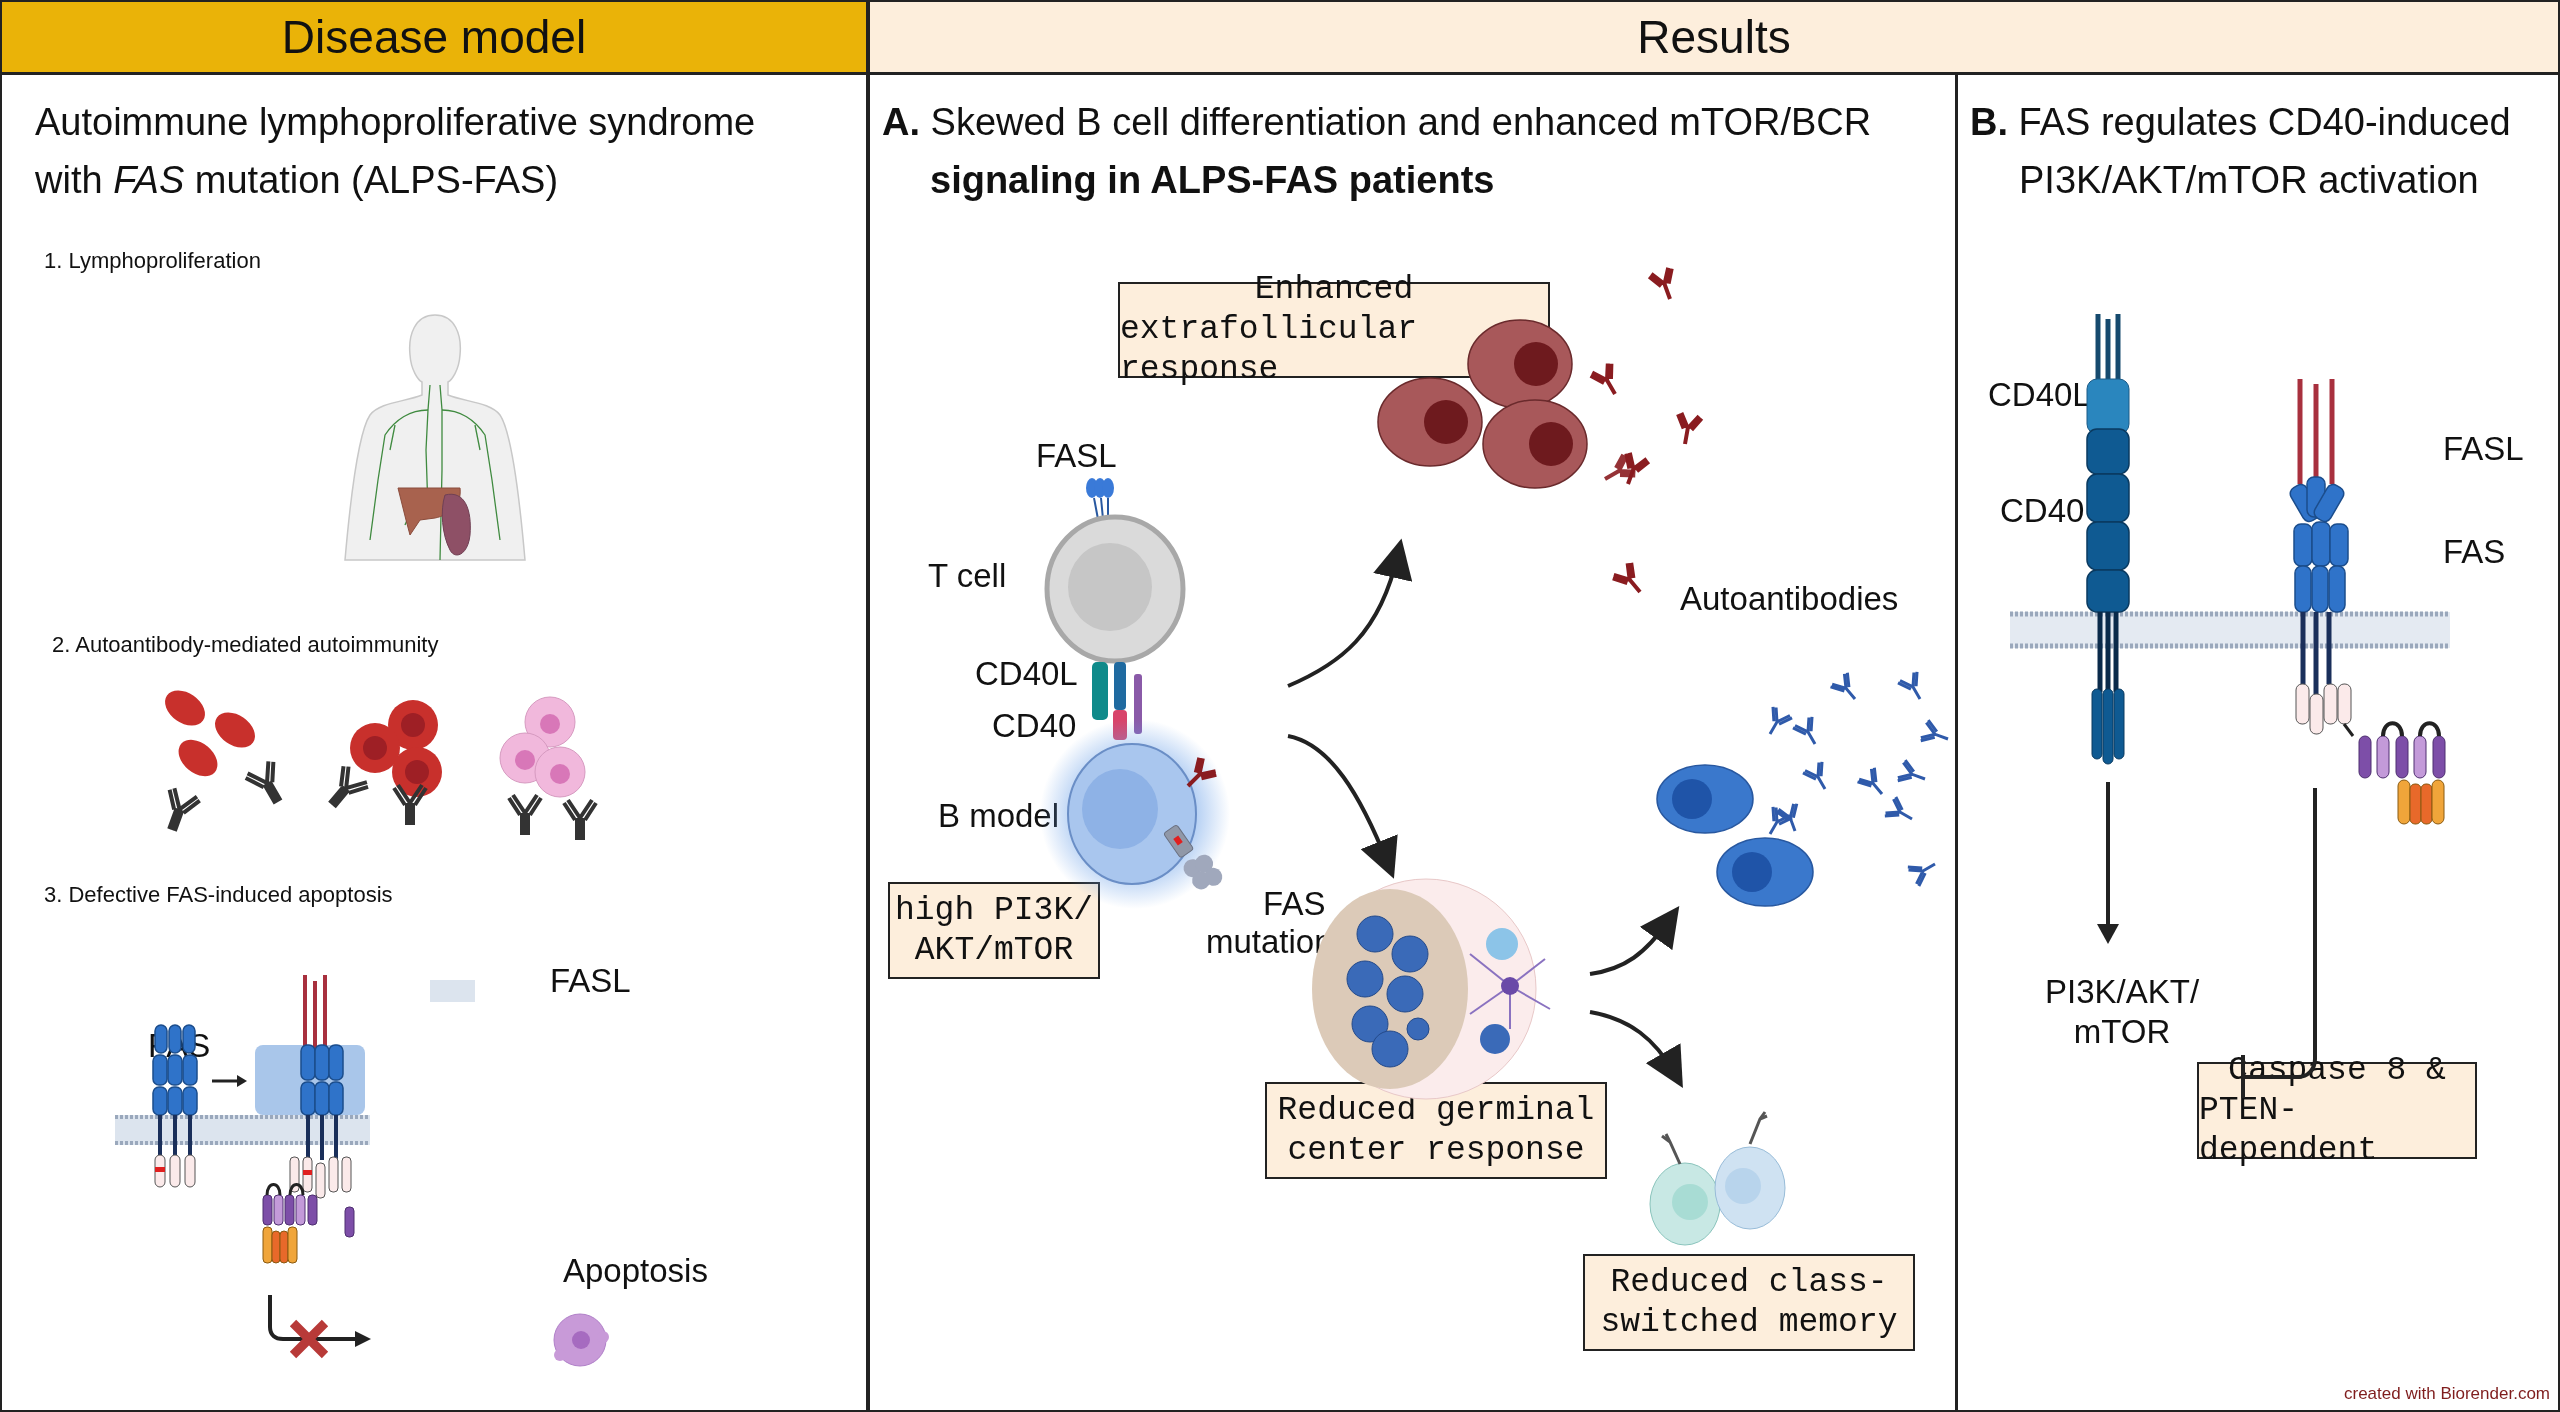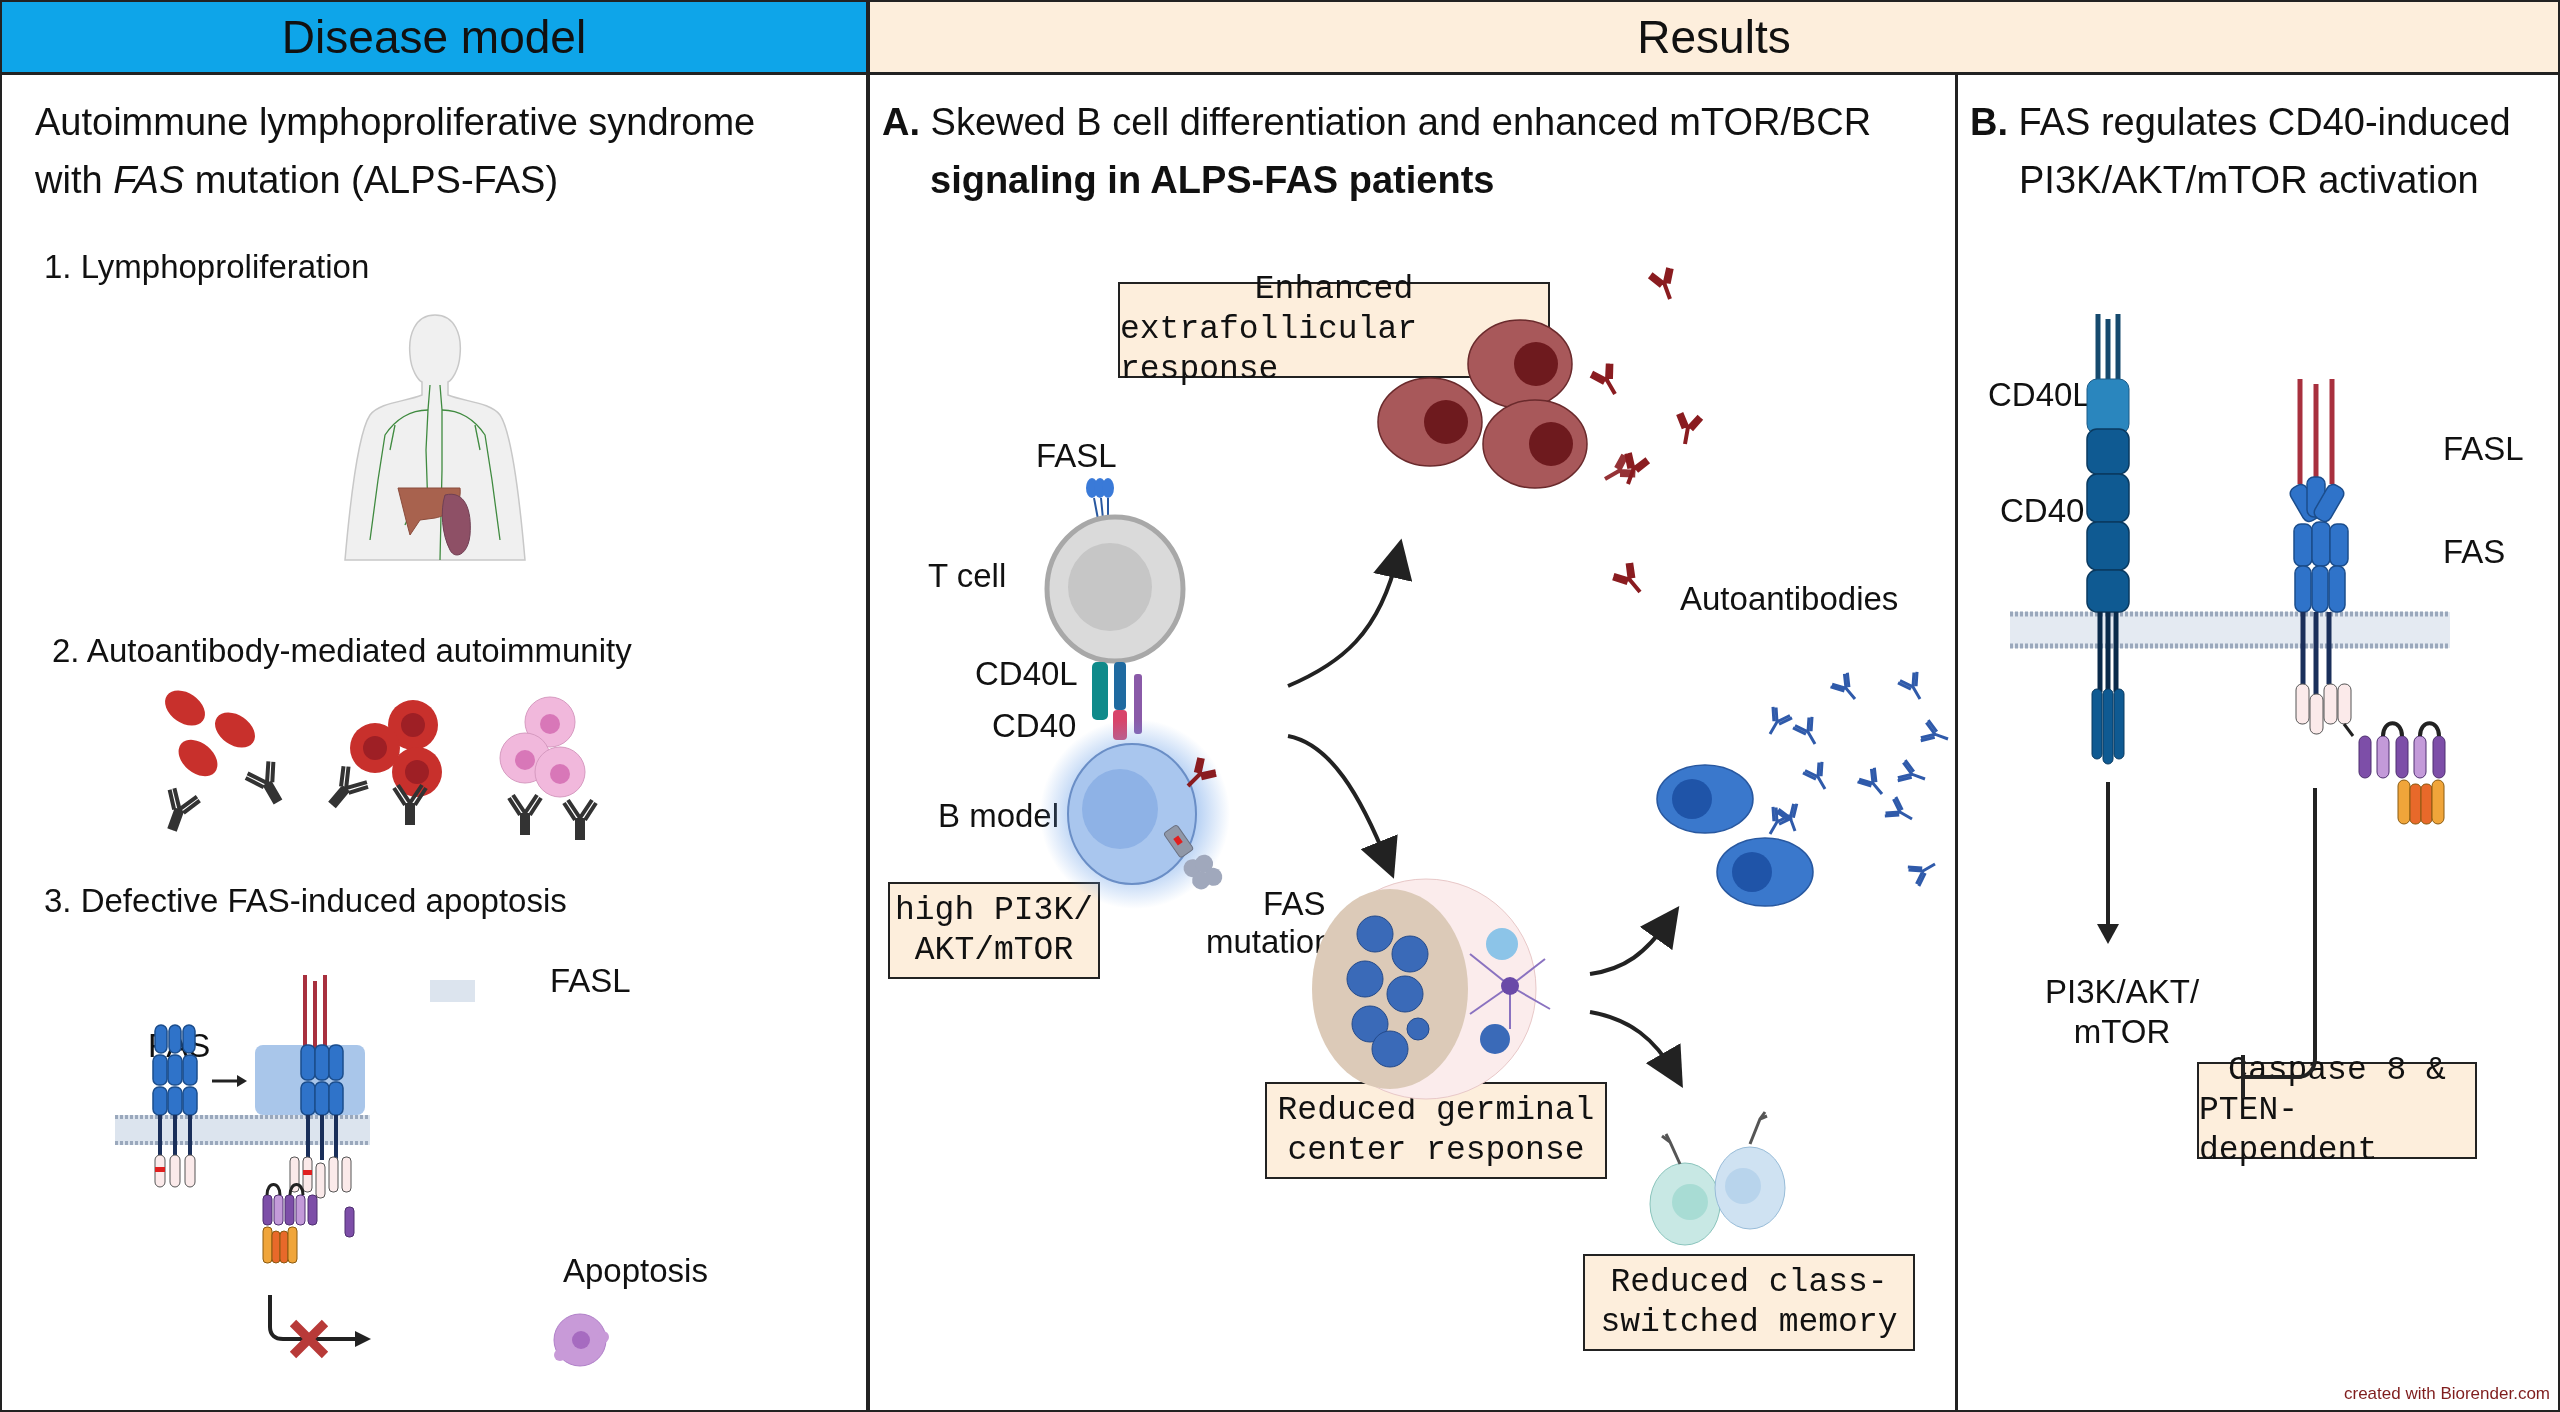--- a/index.html
+++ b/index.html
@@ -1,26 +1,26 @@
 <!DOCTYPE html>
 <html><head>
 <meta charset="utf-8">
 <style>
   html, body { margin: 0; padding: 0; background: #ffffff; }
   body { width: 2560px; height: 1412px; position: relative; overflow: hidden;
          font-family: "Liberation Sans", "DejaVu Sans", sans-serif; color: #111; }
   .frame { position: absolute; left: 0; top: 0; width: 2556px; height: 1408px; border: 2px solid #222; }
   .hdr { position: absolute; top: 2px; height: 70px; border-bottom: 3px solid #222;
          display: flex; align-items: center; justify-content: center; font-size: 46px; }
-  .hdr-left { left: 2px; width: 864px; background: #0ea5e9; }
+  .hdr-left { left: 2px; width: 864px; background: #eab308; }
   .hdr-right { left: 870px; width: 1688px; background: #fdeedc; }
   .vdiv { position: absolute; background: #222; width: 4px; }
   .t { position: absolute; white-space: nowrap; }
   .h2 { font-size: 38px; line-height: 58px; }
-  .h3 { font-size: 33px; }
+  .h3 { font-size: 22px; }
   .lbl { font-size: 33px; }
   .box { position: absolute; background: #fdeedc; border: 2px solid #222; display: flex;
          flex-direction: column; align-items: center; justify-content: center;
          font-size: 33px; line-height: 40px; text-align: left; font-family: Liberation Mono, monospace; }
   .credit { position: absolute; right: 10px; bottom: 8px; font-size: 17px; color: #7f1d1d; }
   svg { position: absolute; overflow: visible; }
   b.pl { font-weight: bold; }
 </style>
 </head>
 <body>

